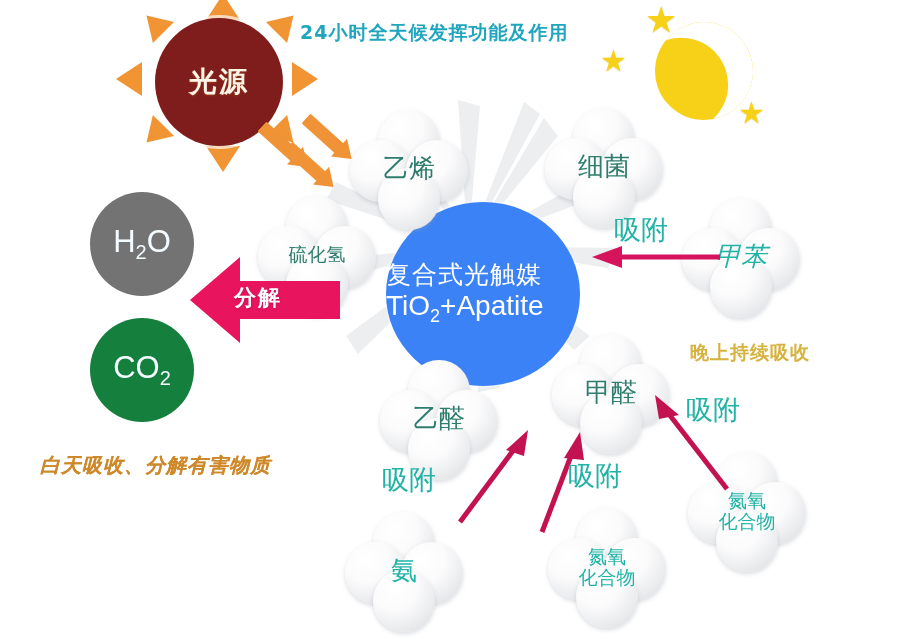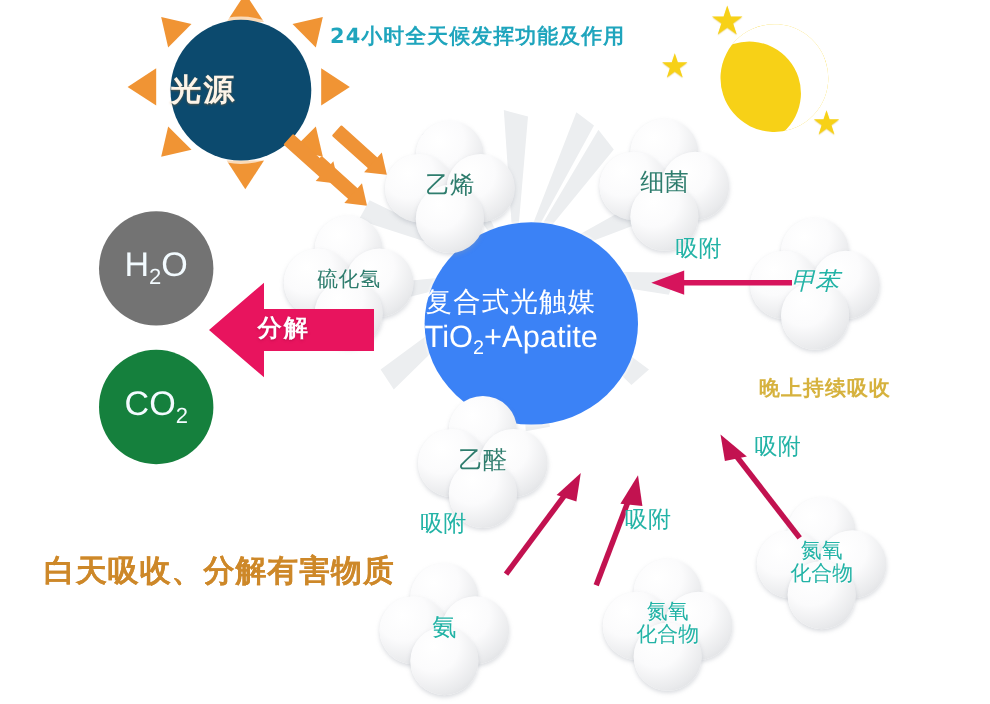--- a/index.html
+++ b/index.html
@@ -25,43 +25,44 @@
     white-space: nowrap;
     letter-spacing: 1px;
   }
   #title-main {
     left: 300px; top: 20px;
     font-size: 19px;
     color: #1fa5bd;
     text-shadow: 0 1px 0 #ffffff;
   }
   #label-day {
-    left: 40px; top: 500px;
-    font-size: 28px;
+    left: 40px; top: 452px;
+    font-size: 20px;
     color: #d08a2b;
     background: linear-gradient(180deg,#e8a34a 0%, #c97f22 100%);
     -webkit-background-clip: text;
     background-clip: text;
     color: #cd8829;
+    font-style: italic;
   }
   #label-night {
     left: 690px; top: 340px;
     font-size: 19px;
     color: #d6b23e;
   }
 
   
   #sun-group { left: 120px; top: 0px; width: 200px; height: 200px; }
   #sun-disc {
     left: 35px; top: 18px;
     width: 128px; height: 128px;
     border-radius: 50%;
-    background: #0c4a6e;
+    background: #7f1d1d;
     box-shadow: 0 0 0 3px rgba(255,255,255,0.65);
-    display: flex; align-items: center; 
+    display: flex; align-items: center; justify-content: center;
   }
   #sun-disc .sun-text {
     color: #fdf4e8;
     font-size: 28px;
     font-weight: bold;
     letter-spacing: 2px;
     text-shadow: 0 1px 2px rgba(180,100,20,0.45);
   }
   .sun-ray {
     width: 0; height: 0;
@@ -145,21 +146,21 @@
   .cluster .b-top   { left: 28px; top: 0px; }
   .cluster .b-left  { left: 0px;  top: 30px; }
   .cluster .b-right { left: 56px; top: 30px; }
   .cluster .b-bot   { left: 28px; top: 58px; }
   .cluster .cl-label {
     position: absolute;
     left: 0; top: 0; width: 118px; height: 118px;
     display: flex; align-items: center; justify-content: center;
     text-align: center;
     color: #23b3a6;
-    font-size: 22px;
+    font-size: 26px;
     line-height: 1.12;
     font-weight: normal;
     text-shadow: 0 1px 1px rgba(255,255,255,0.95), 0 0 3px rgba(255,255,255,0.9);
     pointer-events: none;
     white-space: pre-line;
   }
   .cluster.dark .cl-label { color: #2f7d6e; }
 
   
   .gas-circle {
@@ -185,21 +186,21 @@
     color: #ffffff;
     font-size: 22px;
     font-weight: bold;
     letter-spacing: 2px;
     text-shadow: 0 1px 2px rgba(150,0,60,0.5);
   }
 
   
   .ads-label {
     color: #23b3a6;
-    font-size: 21px;
+    font-size: 27px;
     white-space: nowrap;
     text-shadow: 0 1px 1px rgba(255,255,255,0.9);
   }
 </style>
 </head>
 <body>
 
 <div id="stage">
 
   <div class="abs" id="sun-group">
@@ -276,20 +277,27 @@
   </div>
 
   <div class="abs cluster" style="left:682px; top:198px;font-style:italic;">
     <div class="ball b-top"></div>
     <div class="ball b-left"></div>
     <div class="ball b-right"></div>
     <div class="ball b-bot"></div>
     <div class="cl-label">甲苯</div>
   </div>
 
+  <div class="abs cluster dark" style="left:552px; top:334px;">
+    <div class="ball b-top"></div>
+    <div class="ball b-left"></div>
+    <div class="ball b-right"></div>
+    <div class="ball b-bot"></div>
+    <div class="cl-label">甲醛</div>
+  </div>
 
   <div class="abs cluster dark" style="left:380px; top:360px;">
     <div class="ball b-top"></div>
     <div class="ball b-left"></div>
     <div class="ball b-right"></div>
     <div class="ball b-bot"></div>
     <div class="cl-label">乙醛</div>
   </div>
 
   <div class="abs cluster" style="left:688px; top:452px;">

